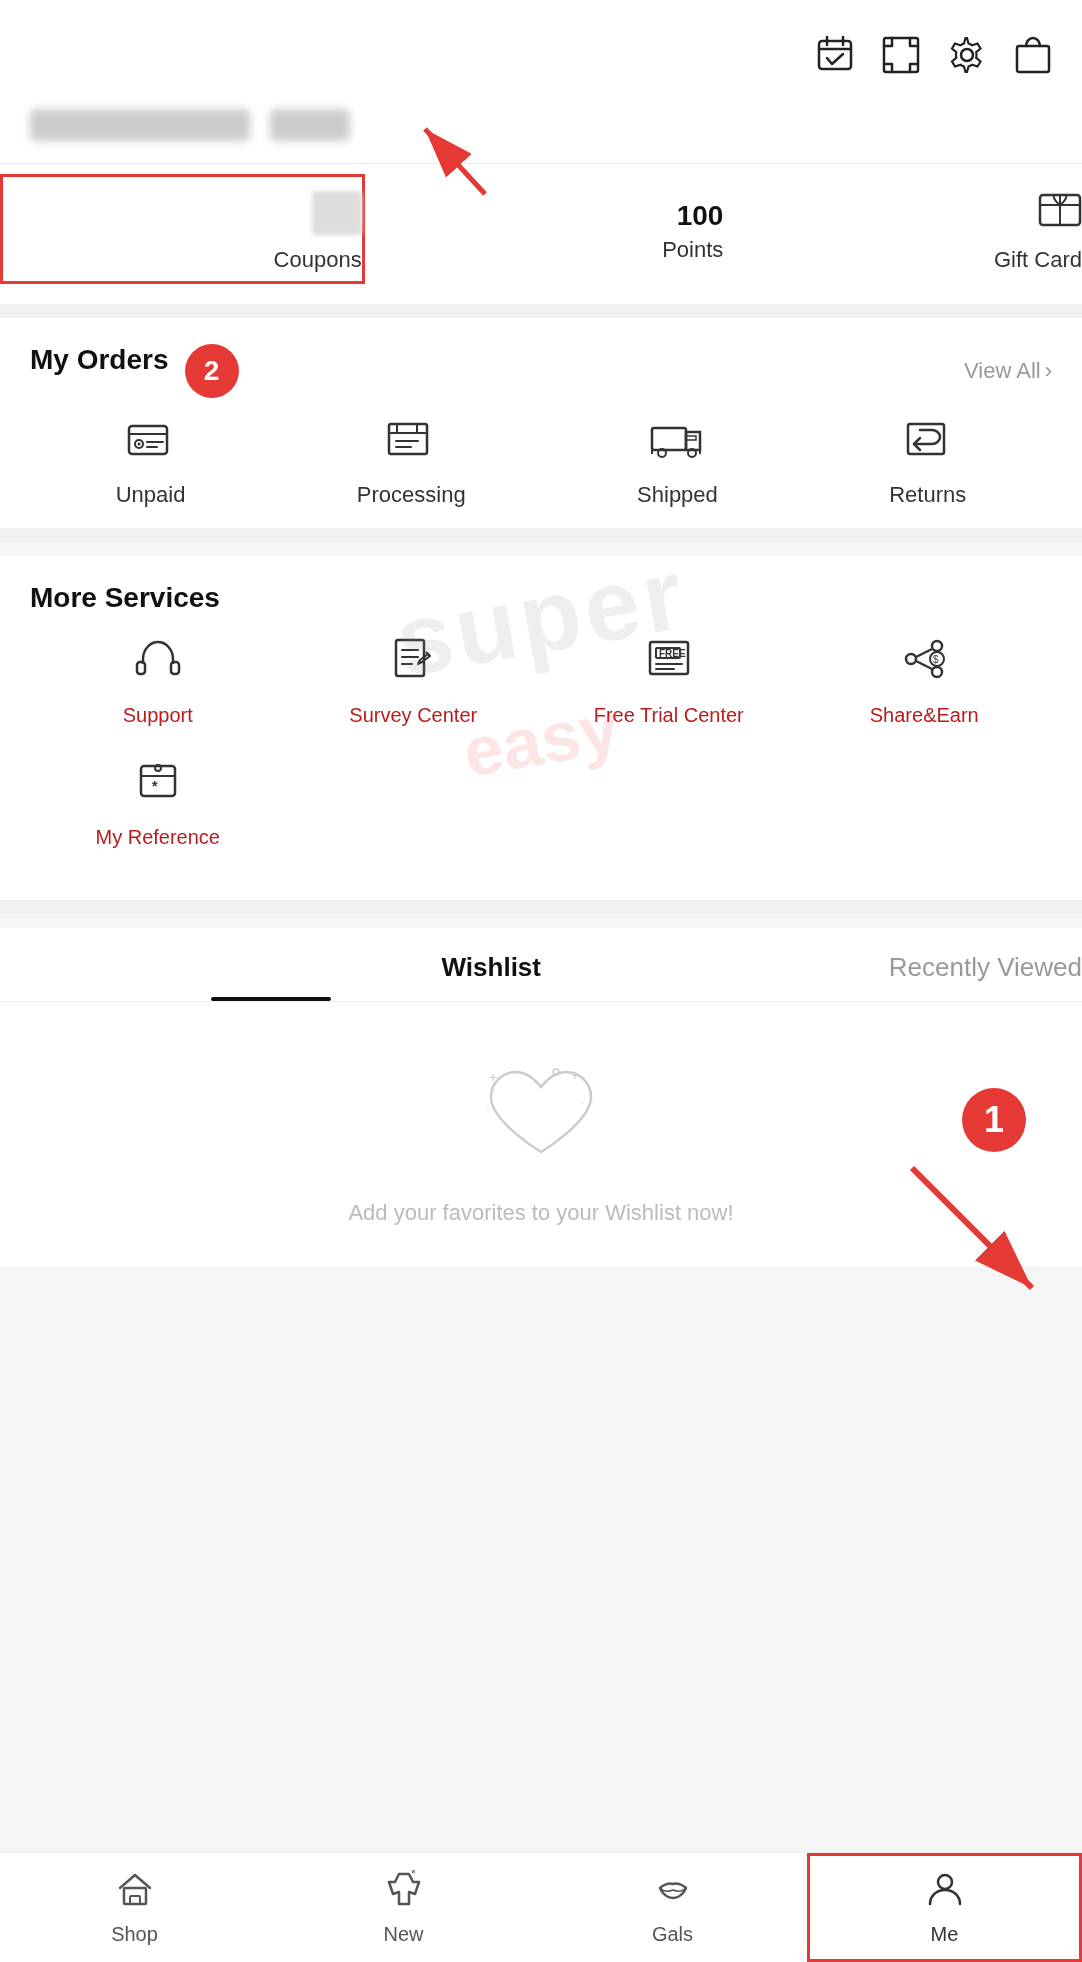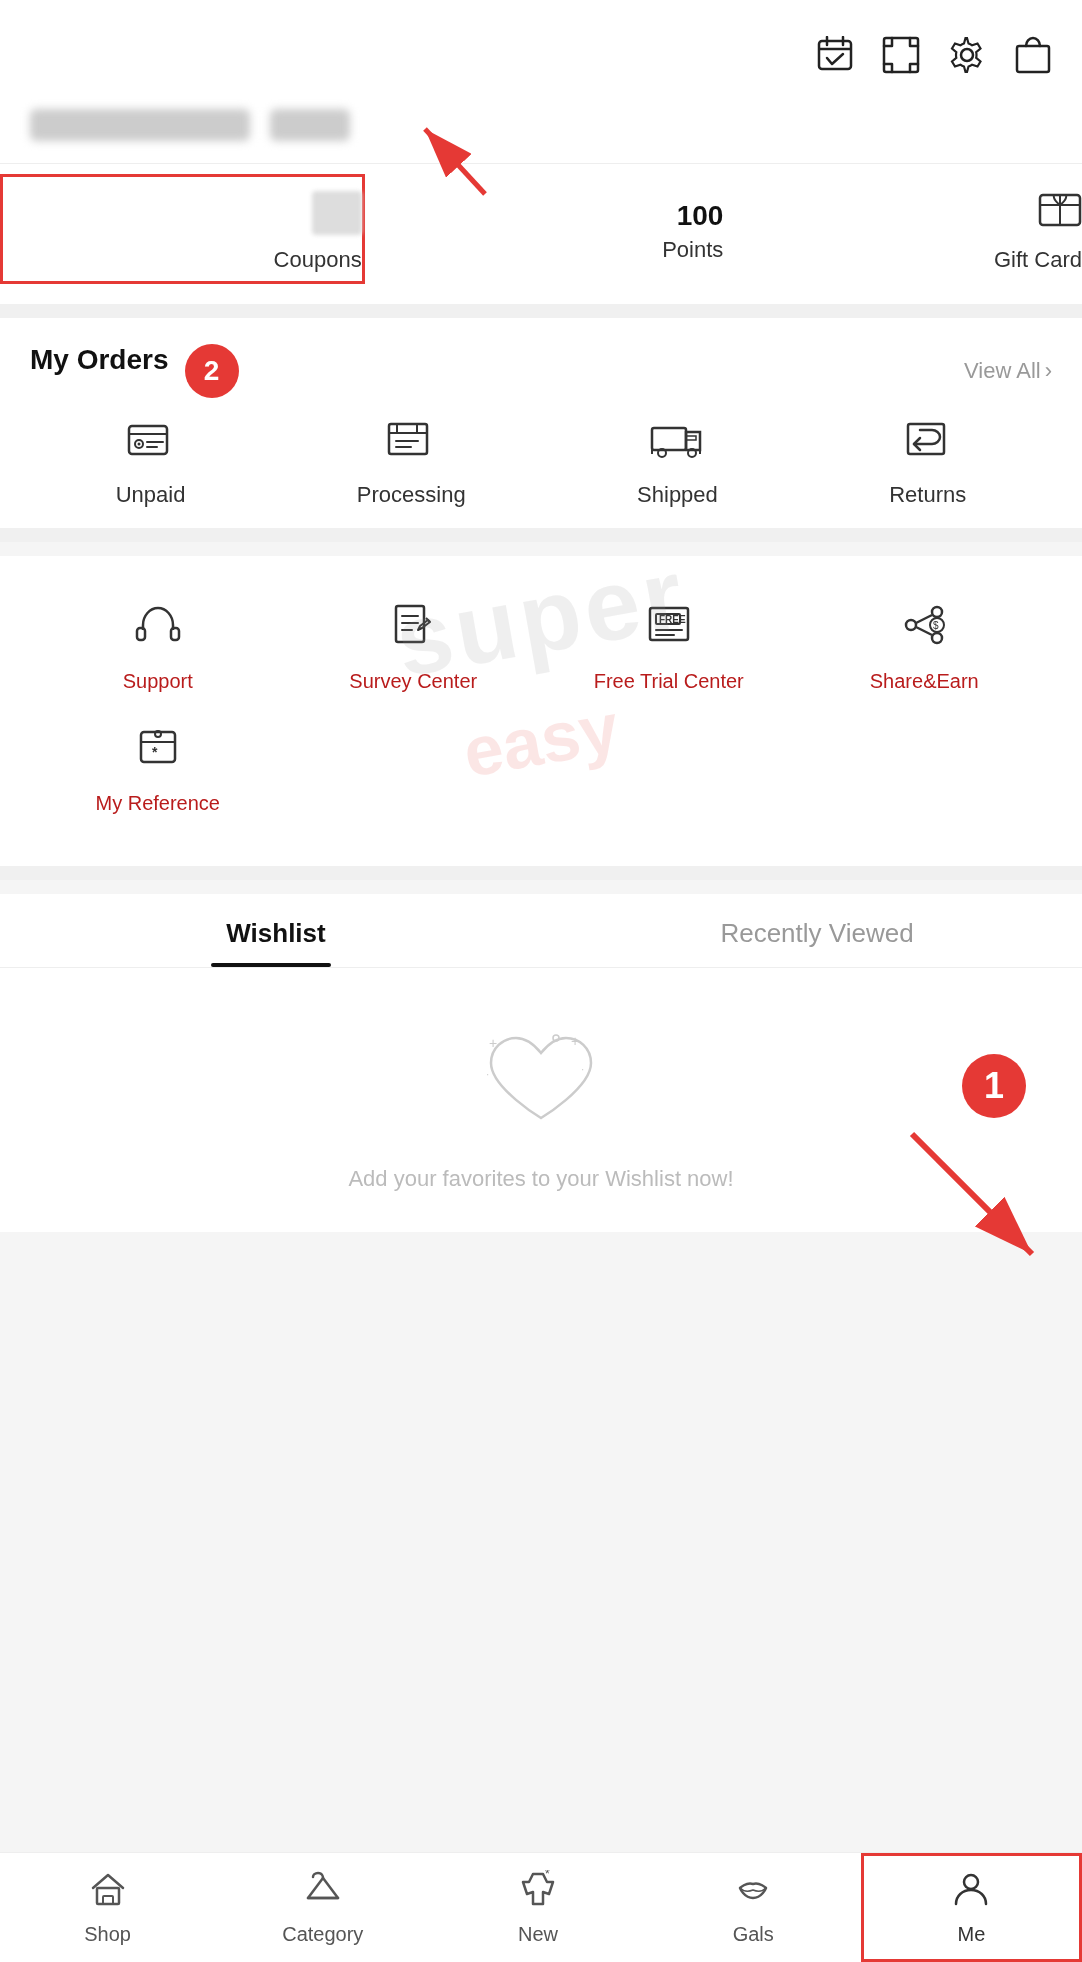--- a/index.html
+++ b/index.html
@@ -196,21 +196,21 @@
     .wishlist-section {
       background: #fff;
       margin-top: 14px;
     }
     .wishlist-tabs {
       display: flex;
       border-bottom: 1px solid #eee;
     }
     .wishlist-tab {
       flex: 1;
-      text-align: center;
+      text-align: right;
       padding: 24px 0 18px 11px;
       font-size: 26px;
       color: #999;
       cursor: pointer;
       position: relative;
     }
     .wishlist-tab.active {
       color: #111;
       font-weight: 700;
     }
@@ -479,20 +479,25 @@
         </svg>
       </span>
       <span class="order-label">Returns</span>
     </div>
   </div>
 </div>
 
 <div class="section-divider"></div>
 
 <div class="more-services-section">
+  <div class="section-header">
+    <div class="section-title">
+      <span>More Services</span>
+    </div>
+  </div>
   <div class="services-grid">
 
     <div class="service-item">
       <span class="service-icon">
         <svg width="46" height="46" viewBox="0 0 46 46" fill="none" xmlns="http://www.w3.org/2000/svg">
           <path d="M8 28 L8 23 C8 13.6 14.9 6 23 6 C31.1 6 38 13.6 38 23 L38 28" stroke="#333" stroke-width="2.5" fill="none"></path>
           <rect x="2" y="26" width="8" height="12" rx="3" stroke="#333" stroke-width="2.5" fill="none"></rect>
           <rect x="36" y="26" width="8" height="12" rx="3" stroke="#333" stroke-width="2.5" fill="none"></rect>
         </svg>
       </span>
@@ -609,46 +614,36 @@
     <span class="nav-icon">
       <svg width="38" height="38" viewBox="0 0 38 38" fill="none" xmlns="http://www.w3.org/2000/svg">
         <path d="M4 18 L19 5 L34 18" stroke="#555" stroke-width="2.5" fill="none" stroke-linecap="round" stroke-linejoin="round"></path>
         <rect x="8" y="18" width="22" height="16" rx="1" stroke="#555" stroke-width="2.5" fill="none"></rect>
         <rect x="14" y="26" width="10" height="8" rx="1" stroke="#555" stroke-width="2" fill="none"></rect>
       </svg>
     </span>
     <span class="nav-label">Shop</span>
   </div>
 
+
   <div class="nav-item">
     <span class="nav-icon">
       <svg width="38" height="38" viewBox="0 0 38 38" fill="none" xmlns="http://www.w3.org/2000/svg">
-        <path d="M19 8 C19 8 19 3 14 3 C11 3 9 5 9 7" stroke="#555" stroke-width="2.5" fill="none" stroke-linecap="round"></path>
-        <path d="M19 8 L4 28 L34 28 Z" stroke="#555" stroke-width="2.5" fill="none" stroke-linejoin="round"></path>
-        <line x1="4" y1="28" x2="34" y2="28" stroke="#555" stroke-width="2.5" stroke-linecap="round"></line>
-      </svg>
-    </span>
-    <span class="nav-label">Category</span>
+        <path d="M14 4 L10 12 L4 12 L8 24 L14 22 L14 34 L24 34 L24 22 L30 24 L34 12 L28 12 L24 4 Z" stroke="#555" stroke-width="2.5" fill="none" stroke-linejoin="round"></path>
+        <line x1="14" y1="4" x2="24" y2="4" stroke="#555" stroke-width="2" stroke-linecap="round"></line>
+
+        <text x="26" y="8" font-size="12" fill="#555">*</text>
+      </svg>
+    </span>
+    <span class="nav-label">New</span>
   </div>
 
   <div class="nav-item">
     <span class="nav-icon">
       <svg width="38" height="38" viewBox="0 0 38 38" fill="none" xmlns="http://www.w3.org/2000/svg">
-        <path d="M14 4 L10 12 L4 12 L8 24 L14 22 L14 34 L24 34 L24 22 L30 24 L34 12 L28 12 L24 4 Z" stroke="#555" stroke-width="2.5" fill="none" stroke-linejoin="round"></path>
-        <line x1="14" y1="4" x2="24" y2="4" stroke="#555" stroke-width="2" stroke-linecap="round"></line>
-
-        <text x="26" y="8" font-size="12" fill="#555">*</text>
-      </svg>
-    </span>
-    <span class="nav-label">New</span>
-  </div>
-
-  <div class="nav-item">
-    <span class="nav-icon">
-      <svg width="38" height="38" viewBox="0 0 38 38" fill="none" xmlns="http://www.w3.org/2000/svg">
         <path d="M6 18 C6 18 12 12 19 14 C26 12 32 18 32 18 C32 18 28 28 19 28 C10 28 6 18 6 18 Z" stroke="#555" stroke-width="2.5" fill="none" stroke-linejoin="round"></path>
         <path d="M6 18 C10 22 14 22 19 20 C24 22 28 22 32 18" stroke="#555" stroke-width="1.5" fill="none"></path>
       </svg>
     </span>
     <span class="nav-label">Gals</span>
   </div>
 
   <div class="nav-item active-me">
     <span class="nav-icon">
       <svg width="38" height="38" viewBox="0 0 38 38" fill="none" xmlns="http://www.w3.org/2000/svg">

